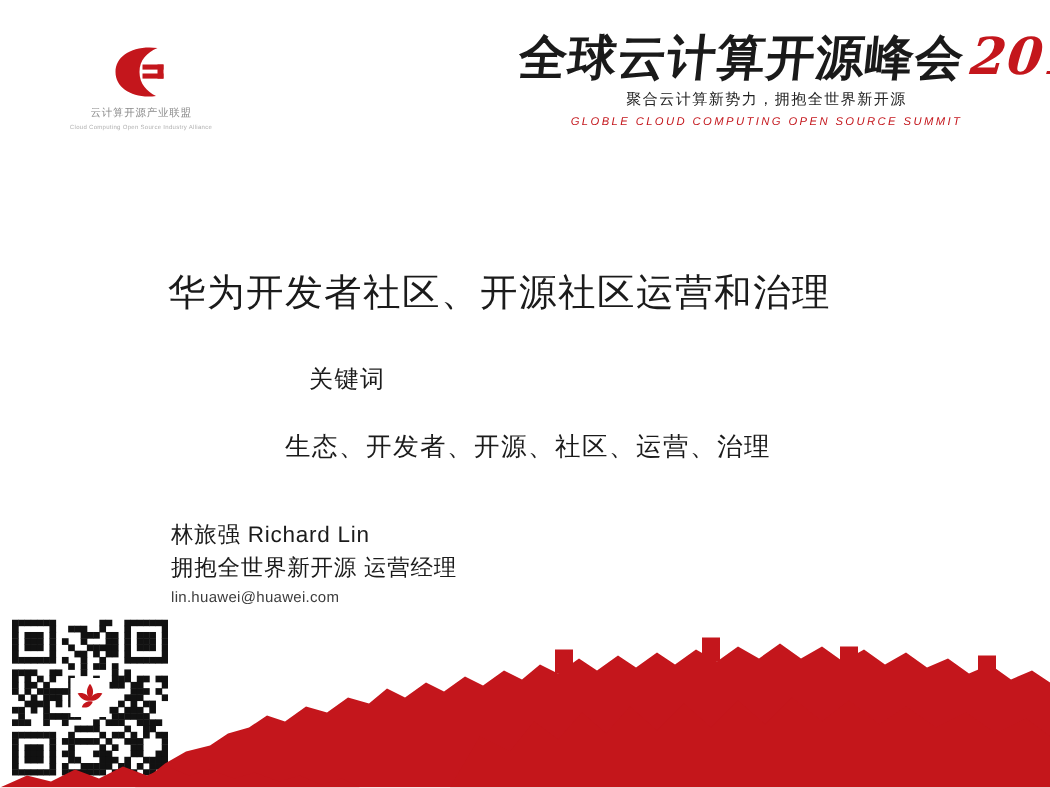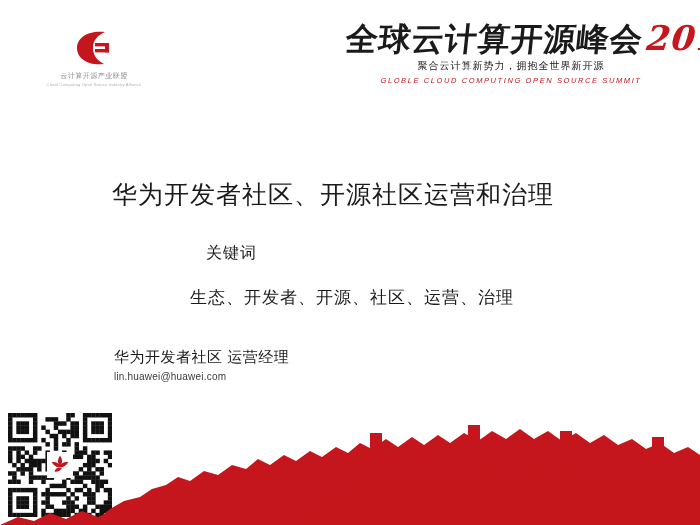--- a/index.html
+++ b/index.html
@@ -202,21 +202,22 @@
     </div>
     <div class="summit-slogan">聚合云计算新势力，拥抱全世界新开源</div>
     <div class="summit-en">GLOBLE CLOUD COMPUTING OPEN SOURCE SUMMIT</div>
   </div>
 
   <div class="main-title">华为开发者社区、开源社区运营和治理</div>
   <div class="keyword-label">关键词</div>
   <div class="keyword-list">生态、开发者、开源、社区、运营、治理</div>
 
   <div class="speaker">
-    <div class="speaker-role">华为开发者社区 运营经理</div>
+    <div class="speaker-name">林旅强 Richard Lin</div>
+    <div class="speaker-role">拥抱全世界新开源 运营经理</div>
     <div class="speaker-email">lin.huawei@huawei.com</div>
   </div>
 
   <div class="qr">
     <div class="qr-grid" id="qr-grid"><svg width="104" height="104" viewBox="0 0 104 104">
           <rect x="58.24" y="0.00" width="4.46" height="4.46" fill="#111111"></rect>
           <rect x="62.40" y="0.00" width="4.46" height="4.46" fill="#111111"></rect>
           <rect x="37.44" y="4.16" width="4.46" height="4.46" fill="#111111"></rect>
           <rect x="41.60" y="4.16" width="4.46" height="4.46" fill="#111111"></rect>
           <rect x="45.76" y="4.16" width="4.46" height="4.46" fill="#111111"></rect>

